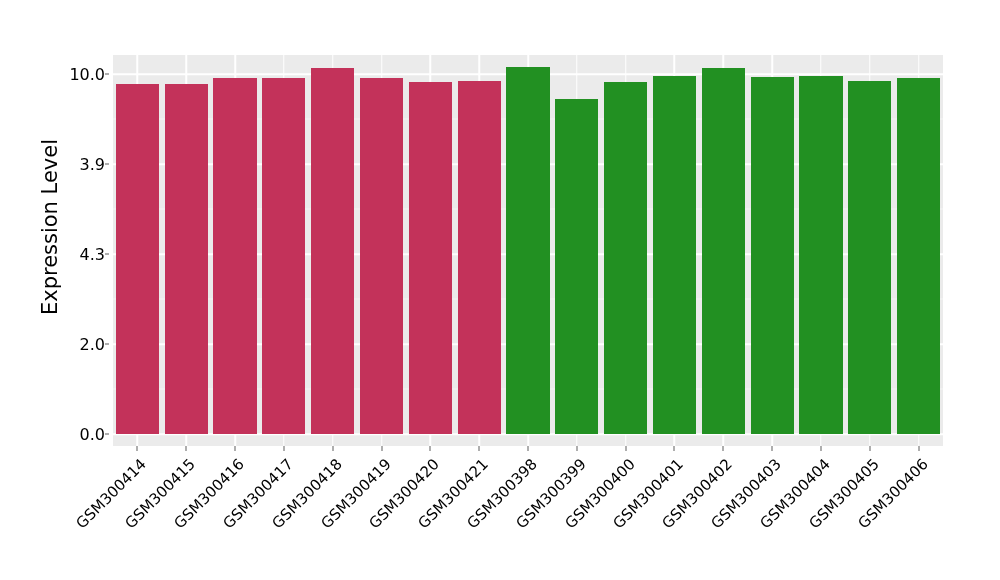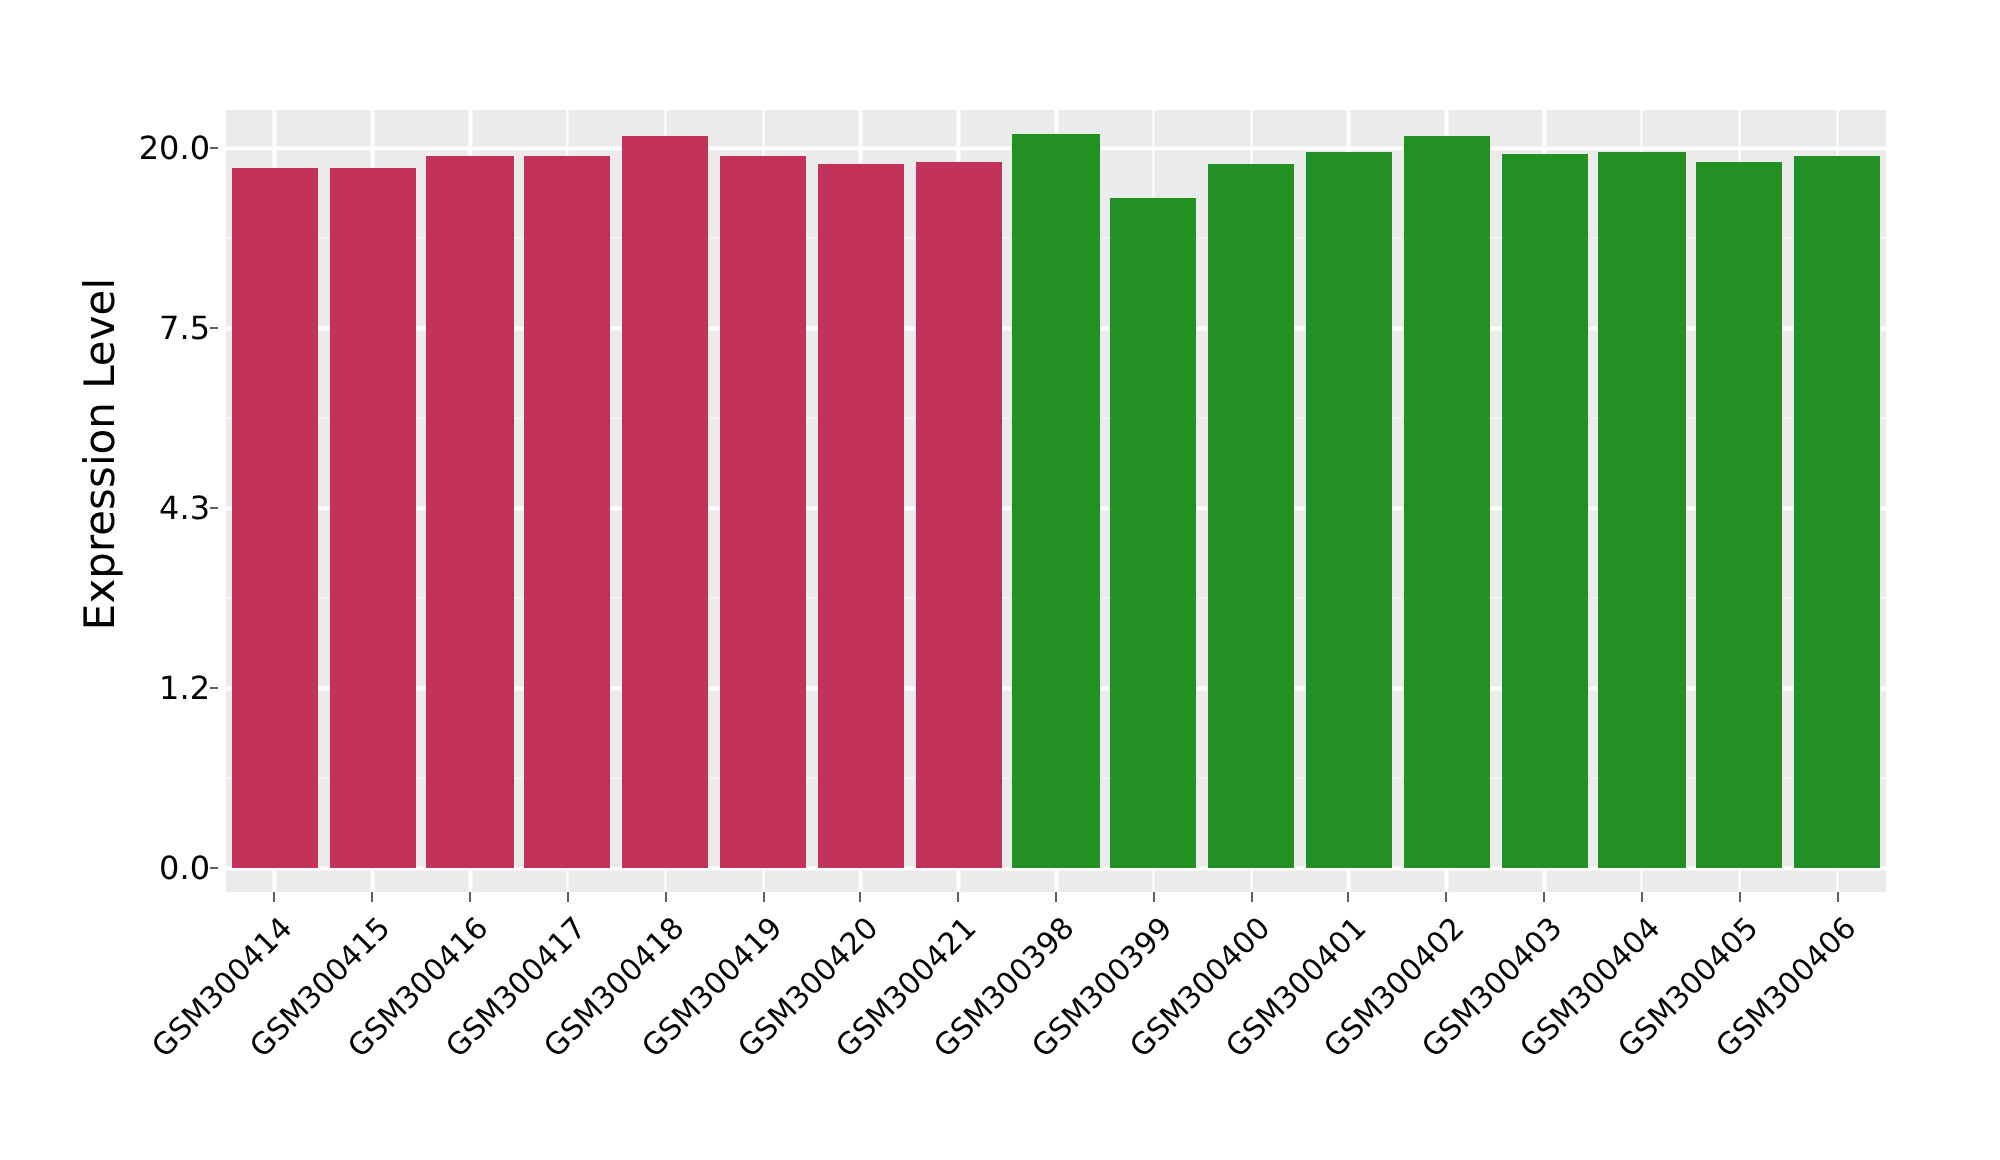--- a/index.html
+++ b/index.html
@@ -82,27 +82,27 @@
 </head>
 <body>
 
 <div id="chart-root">
 
   <div class="y-axis-title">Expression Level</div>
 
   <div class="y-ticks">
       <div class="y-tick-label" style="top: 434px;">0.0</div>
       <div class="y-tick-mark" style="top: 434px; background: rgb(95, 95, 95);"></div>
-      <div class="y-tick-label" style="top: 344px;">1.2</div>
+      <div class="y-tick-label" style="top: 344px;">2.0</div>
       <div class="y-tick-mark" style="top: 344px; background: rgb(95, 95, 95);"></div>
       <div class="y-tick-label" style="top: 254px;">4.3</div>
       <div class="y-tick-mark" style="top: 254px; background: rgb(95, 95, 95);"></div>
-      <div class="y-tick-label" style="top: 164px;">7.5</div>
+      <div class="y-tick-label" style="top: 164px;">3.9</div>
       <div class="y-tick-mark" style="top: 164px; background: rgb(95, 95, 95);"></div>
-      <div class="y-tick-label" style="top: 74px;">20.0</div>
+      <div class="y-tick-label" style="top: 74px;">10.0</div>
       <div class="y-tick-mark" style="top: 74px; background: rgb(95, 95, 95);"></div>
     </div>
 
   <div class="panel">
       <div class="grid-major" style="top: 379px; background: rgb(255, 255, 255);"></div>
       <div class="grid-major" style="top: 289px; background: rgb(255, 255, 255);"></div>
       <div class="grid-major" style="top: 199px; background: rgb(255, 255, 255);"></div>
       <div class="grid-major" style="top: 109px; background: rgb(255, 255, 255);"></div>
       <div class="grid-major" style="top: 19px; background: rgb(255, 255, 255);"></div>
       <div class="grid-minor" style="top: 334px;"></div>

